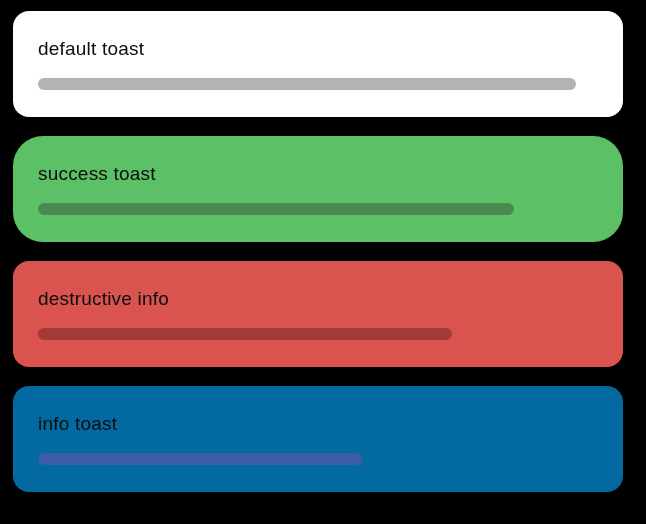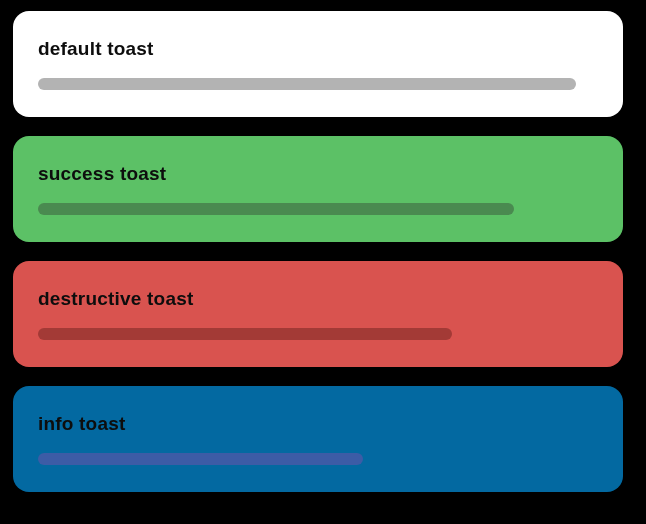--- a/index.html
+++ b/index.html
@@ -26,46 +26,46 @@
   .toast {
     box-sizing: border-box;
     height: 106px;
     width: 610px;
     border-radius: 16px;
     padding: 27px 25px 0 25px;
     cursor: pointer;
   }
   .toast-title {
     font-size: 19px;
-    font-weight: 700;
+    font-weight: 400;
     line-height: 22px;
     letter-spacing: 0.2px;
   }
   .toast-progress {
     margin-top: 18px;
     height: 12px;
     border-radius: 6px;
   }
 </style>
 </head>
 <body style="background: rgb(0, 0, 0);">
 
 <div class="toast-stack" id="toast-stack">
   <div class="toast" style="background: rgb(255, 255, 255);">
     <div class="toast-title" style="color: rgb(13, 13, 13);">default toast</div>
     <div class="toast-progress" style="background: rgb(179, 179, 179); width: 96%;"></div>
   </div>
 
-  <div class="toast" style="background: rgb(92, 193, 102);">
+  <div class="toast" style="background: rgb(92, 193, 102); border-radius: 30px;">
     <div class="toast-title" style="color: rgb(13, 13, 13);">success toast</div>
     <div class="toast-progress" style="background: rgb(74, 138, 80); width: 85%;"></div>
   </div>
 
   <div class="toast" style="background: rgb(217, 83, 79);">
-    <div class="toast-title" style="color: rgb(13, 13, 13);">destructive toast</div>
+    <div class="toast-title" style="color: rgb(13, 13, 13);">destructive info</div>
     <div class="toast-progress" style="background: rgb(163, 58, 54); width: 74%;"></div>
   </div>
 
   <div class="toast" style="background: #0369a1;">
     <div class="toast-title" style="color: rgb(13, 13, 13);">info toast</div>
     <div class="toast-progress" style="background: rgb(60, 92, 166); width: 58%;"></div>
   </div>
 </div>
 
 </body></html>

